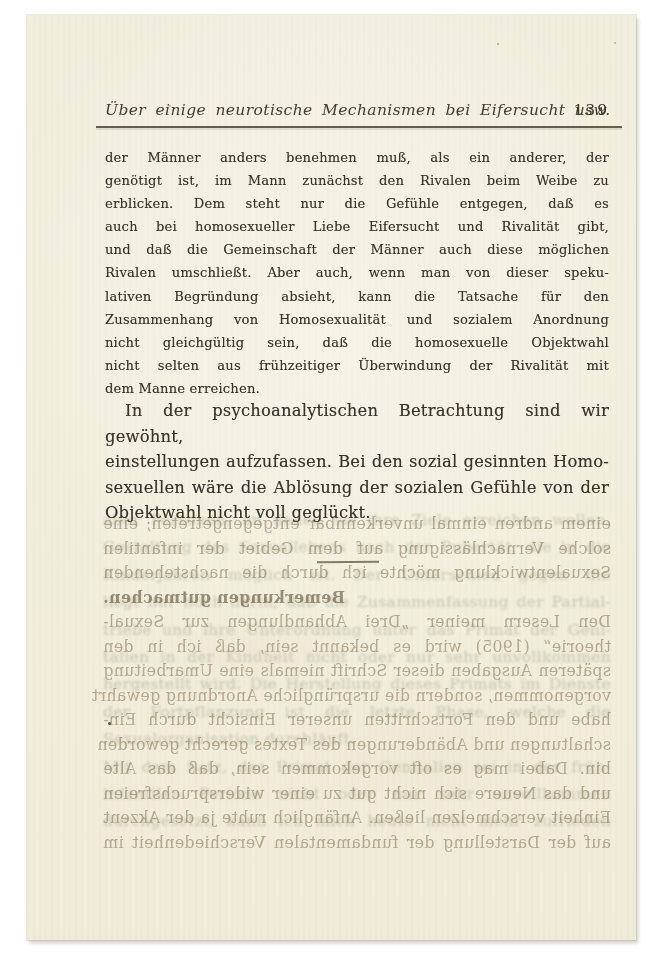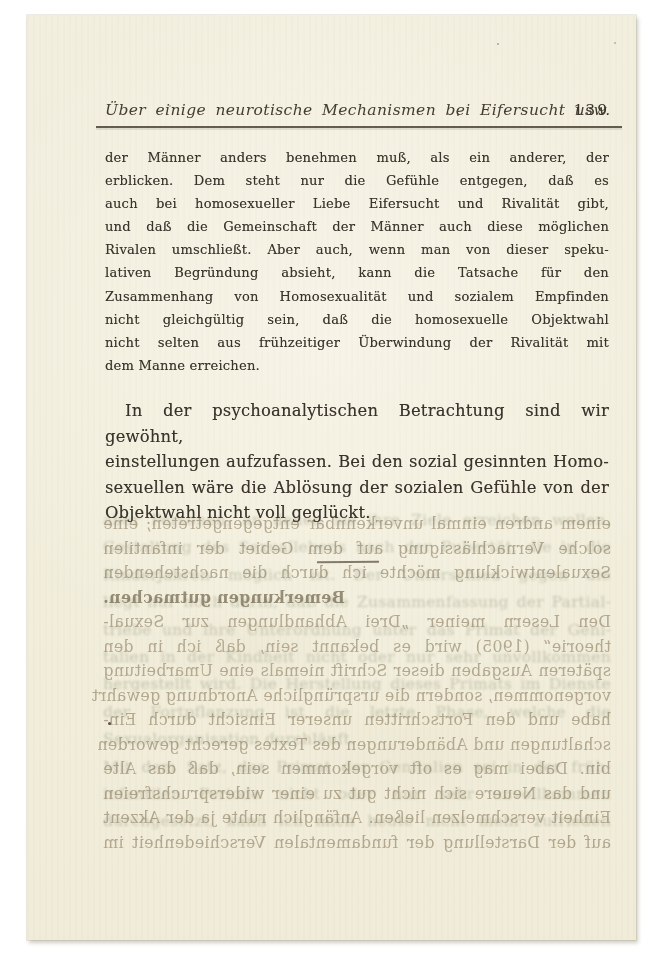--- a/index.html
+++ b/index.html
@@ -118,26 +118,27 @@
       <div class="bt-line">habe und den Fortschritten unserer Einsicht durch Ein-</div>
       <div class="bt-line">schaltungen und Abänderungen des Textes gerecht geworden</div>
       <div class="bt-line">bin. Dabei mag es oft vorgekommen sein, daß das Alte</div>
       <div class="bt-line">und das Neuere sich nicht gut zu einer widerspruchsfreien</div>
       <div class="bt-line">Einheit verschmelzen ließen. Anfänglich ruhte ja der Akzent</div>
       <div class="bt-line">auf der Darstellung der fundamentalen Verschiedenheit im</div>
     </div>
 
     <div class="textblock p1">
       <div class="line">der Männer anders benehmen muß, als ein anderer, der</div>
+      <div class="line">genötigt ist, im Mann zunächst den Rivalen beim Weibe zu</div>
       <div class="line">erblicken. Dem steht nur die Gefühle entgegen, daß es</div>
       <div class="line">auch bei homosexueller Liebe Eifersucht und Rivalität gibt,</div>
       <div class="line">und daß die Gemeinschaft der Männer auch diese möglichen</div>
       <div class="line">Rivalen umschließt. Aber auch, wenn man von dieser speku-</div>
       <div class="line">lativen Begründung absieht, kann die Tatsache für den</div>
-      <div class="line">Zusammenhang von Homosexualität und sozialem Empfinden</div>
+      <div class="line">Zusammenhang von Homosexualität und sozialem Anordnung</div>
       <div class="line">nicht gleichgültig sein, daß die homosexuelle Objektwahl</div>
       <div class="line">nicht selten aus frühzeitiger Überwindung der Rivalität mit</div>
       <div class="line last">dem Manne erreichen.</div>
     </div>
 
     <div class="textblock p2">
       <div class="line indent">In der psychoanalytischen Betrachtung sind wir gewöhnt,</div>
       <div class="line">einstellungen aufzufassen. Bei den sozial gesinnten Homo-</div>
       <div class="line">sexuellen wäre die Ablösung der sozialen Gefühle von der</div>
       <div class="line last">Objektwahl nicht voll geglückt.</div>

